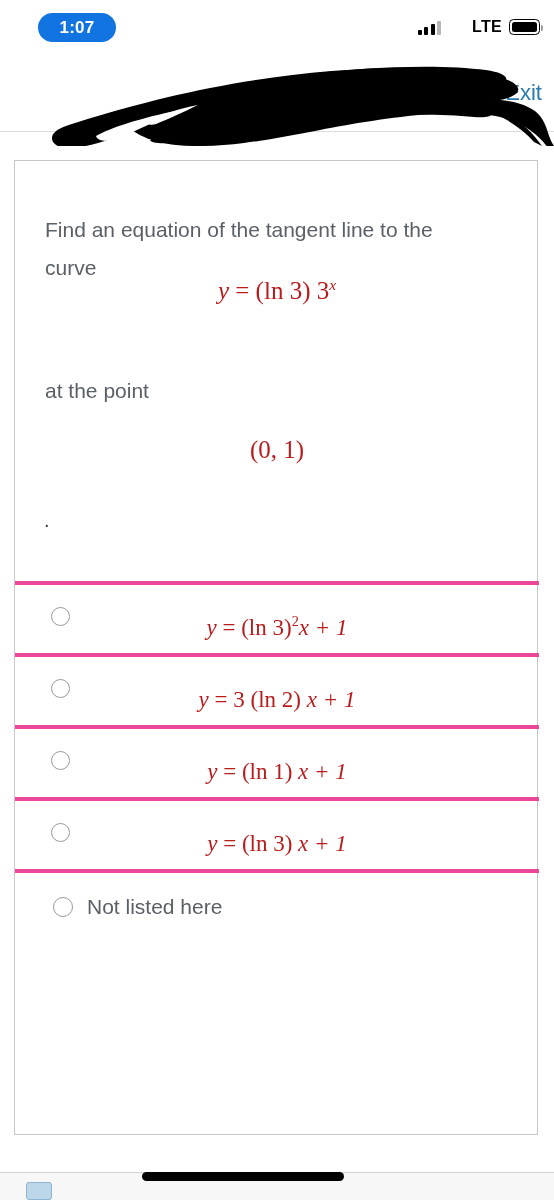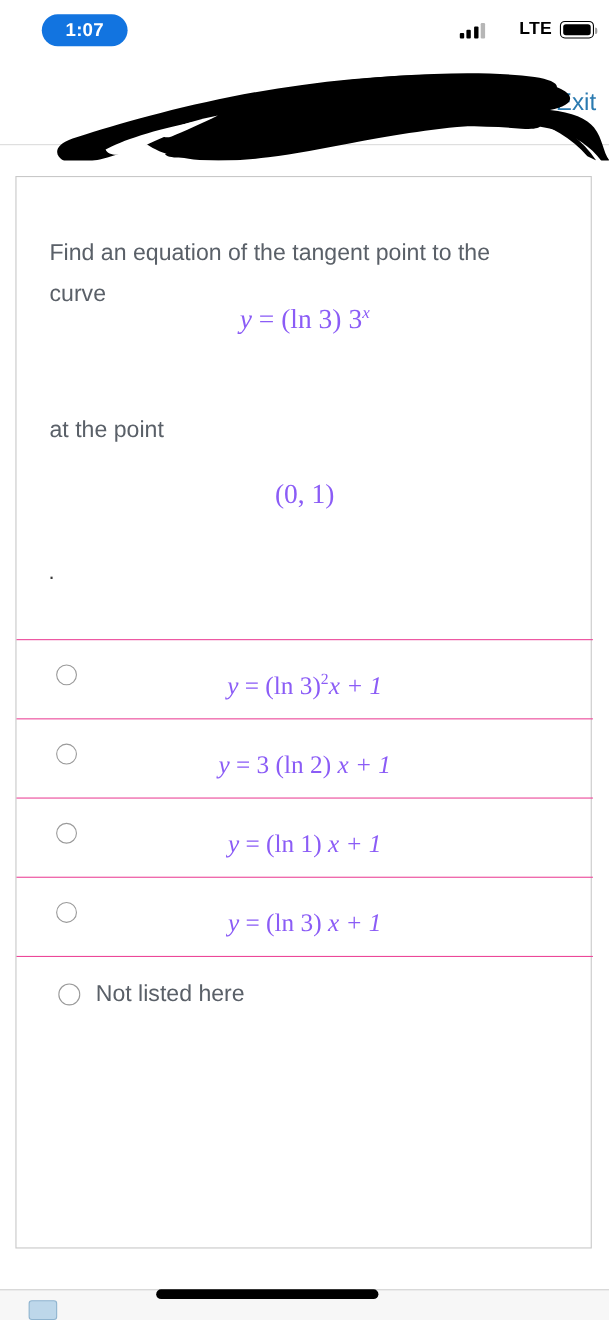--- a/index.html
+++ b/index.html
@@ -119,21 +119,21 @@
     position: absolute;
     left: 30px; top: 50px;
     width: 440px;
     font-size: 21px;
     line-height: 38px;
     color: #5a6068;
     font-family: "Liberation Sans", sans-serif;
   }
   .math {
     font-family: "Liberation Serif", serif;
-    color: #8b5cf6;
+    color: #b91c1c;
   }
   .math i { font-style: italic; }
   .math sup { font-size: 0.62em; vertical-align: super; font-style: italic; }
   .math sup.up { font-style: normal; }
 
   .eq-main {
     position: absolute;
     left: 0; top: 115px;
     width: 524px;
     text-align: center;
@@ -163,21 +163,21 @@
   
   .options {
     position: absolute;
     left: 0; top: 420px;
     width: 524px;
   }
   .opt-row {
     position: relative;
     width: 524px;
     height: 72px;
-    border-top: 1px solid #ec4899;
+    border-top: 4px solid #ec4899;
   }
   .radio {
     position: absolute;
     left: 36px; top: 22px;
     width: 19px; height: 19px;
     border: 1.7px solid #9a9a9a;
     border-radius: 50%;
     background: #fff;
   }
   .opt-eq {
@@ -271,21 +271,21 @@
     <path d="M96,88 C110,80 140,70 180,62 C160,72 136,82 120,90
              C110,94 98,94 96,88 Z" fill="#ffffff"></path>
     <path d="M148,72 C162,66 182,60 198,57 C184,64 168,71 156,76
              C150,78 146,76 148,72 Z" fill="#ffffff"></path>
     <path d="M478,60 C500,66 520,78 534,94 L542,98 C530,80 512,66 490,58
              C482,55 474,57 478,60 Z" fill="#000"></path>
   </svg>
 
   <div class="card">
 
-    <div class="q-text">Find an equation of the tangent point to the curve</div>
+    <div class="q-text">Find an equation of the tangent line to the curve</div>
 
     <div class="eq-main math">
       <i>y</i>
       <span>=</span>
       <span>(ln 3) 3</span><sup>x</sup>
     </div>
 
     <div class="at-point">at the point</div>
 
     <div class="point-val math">(0, 1)</div>

